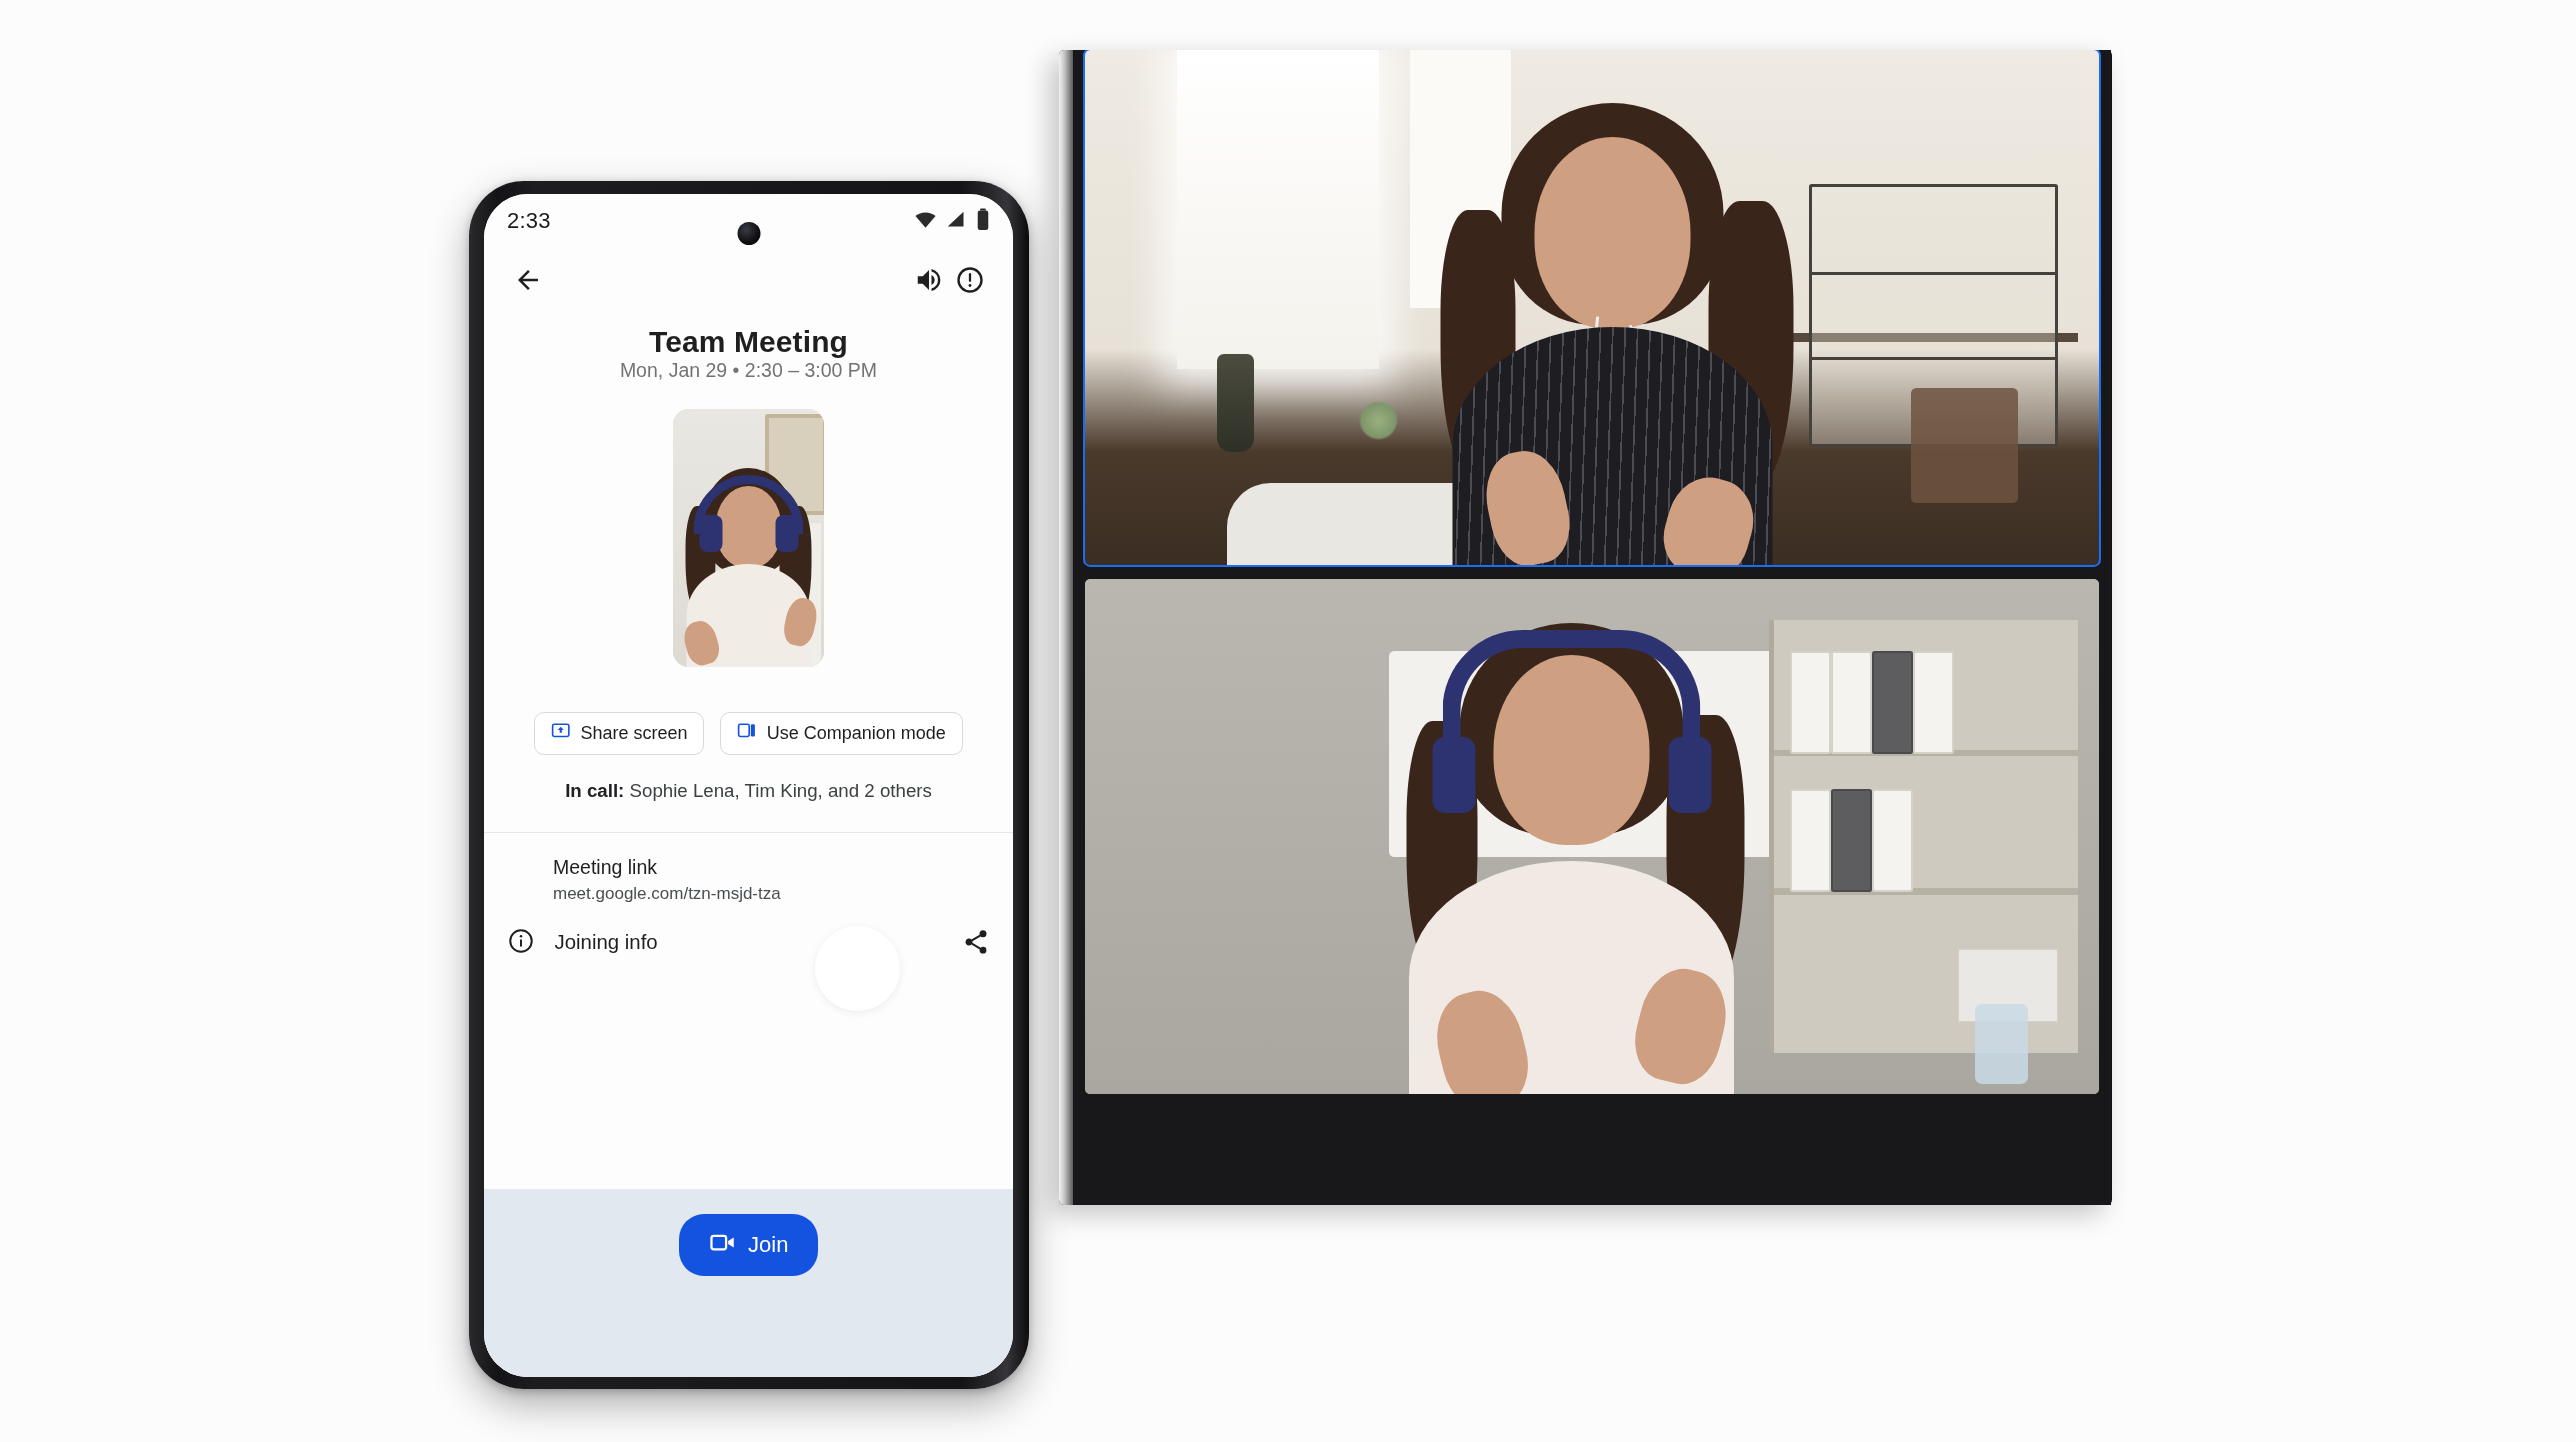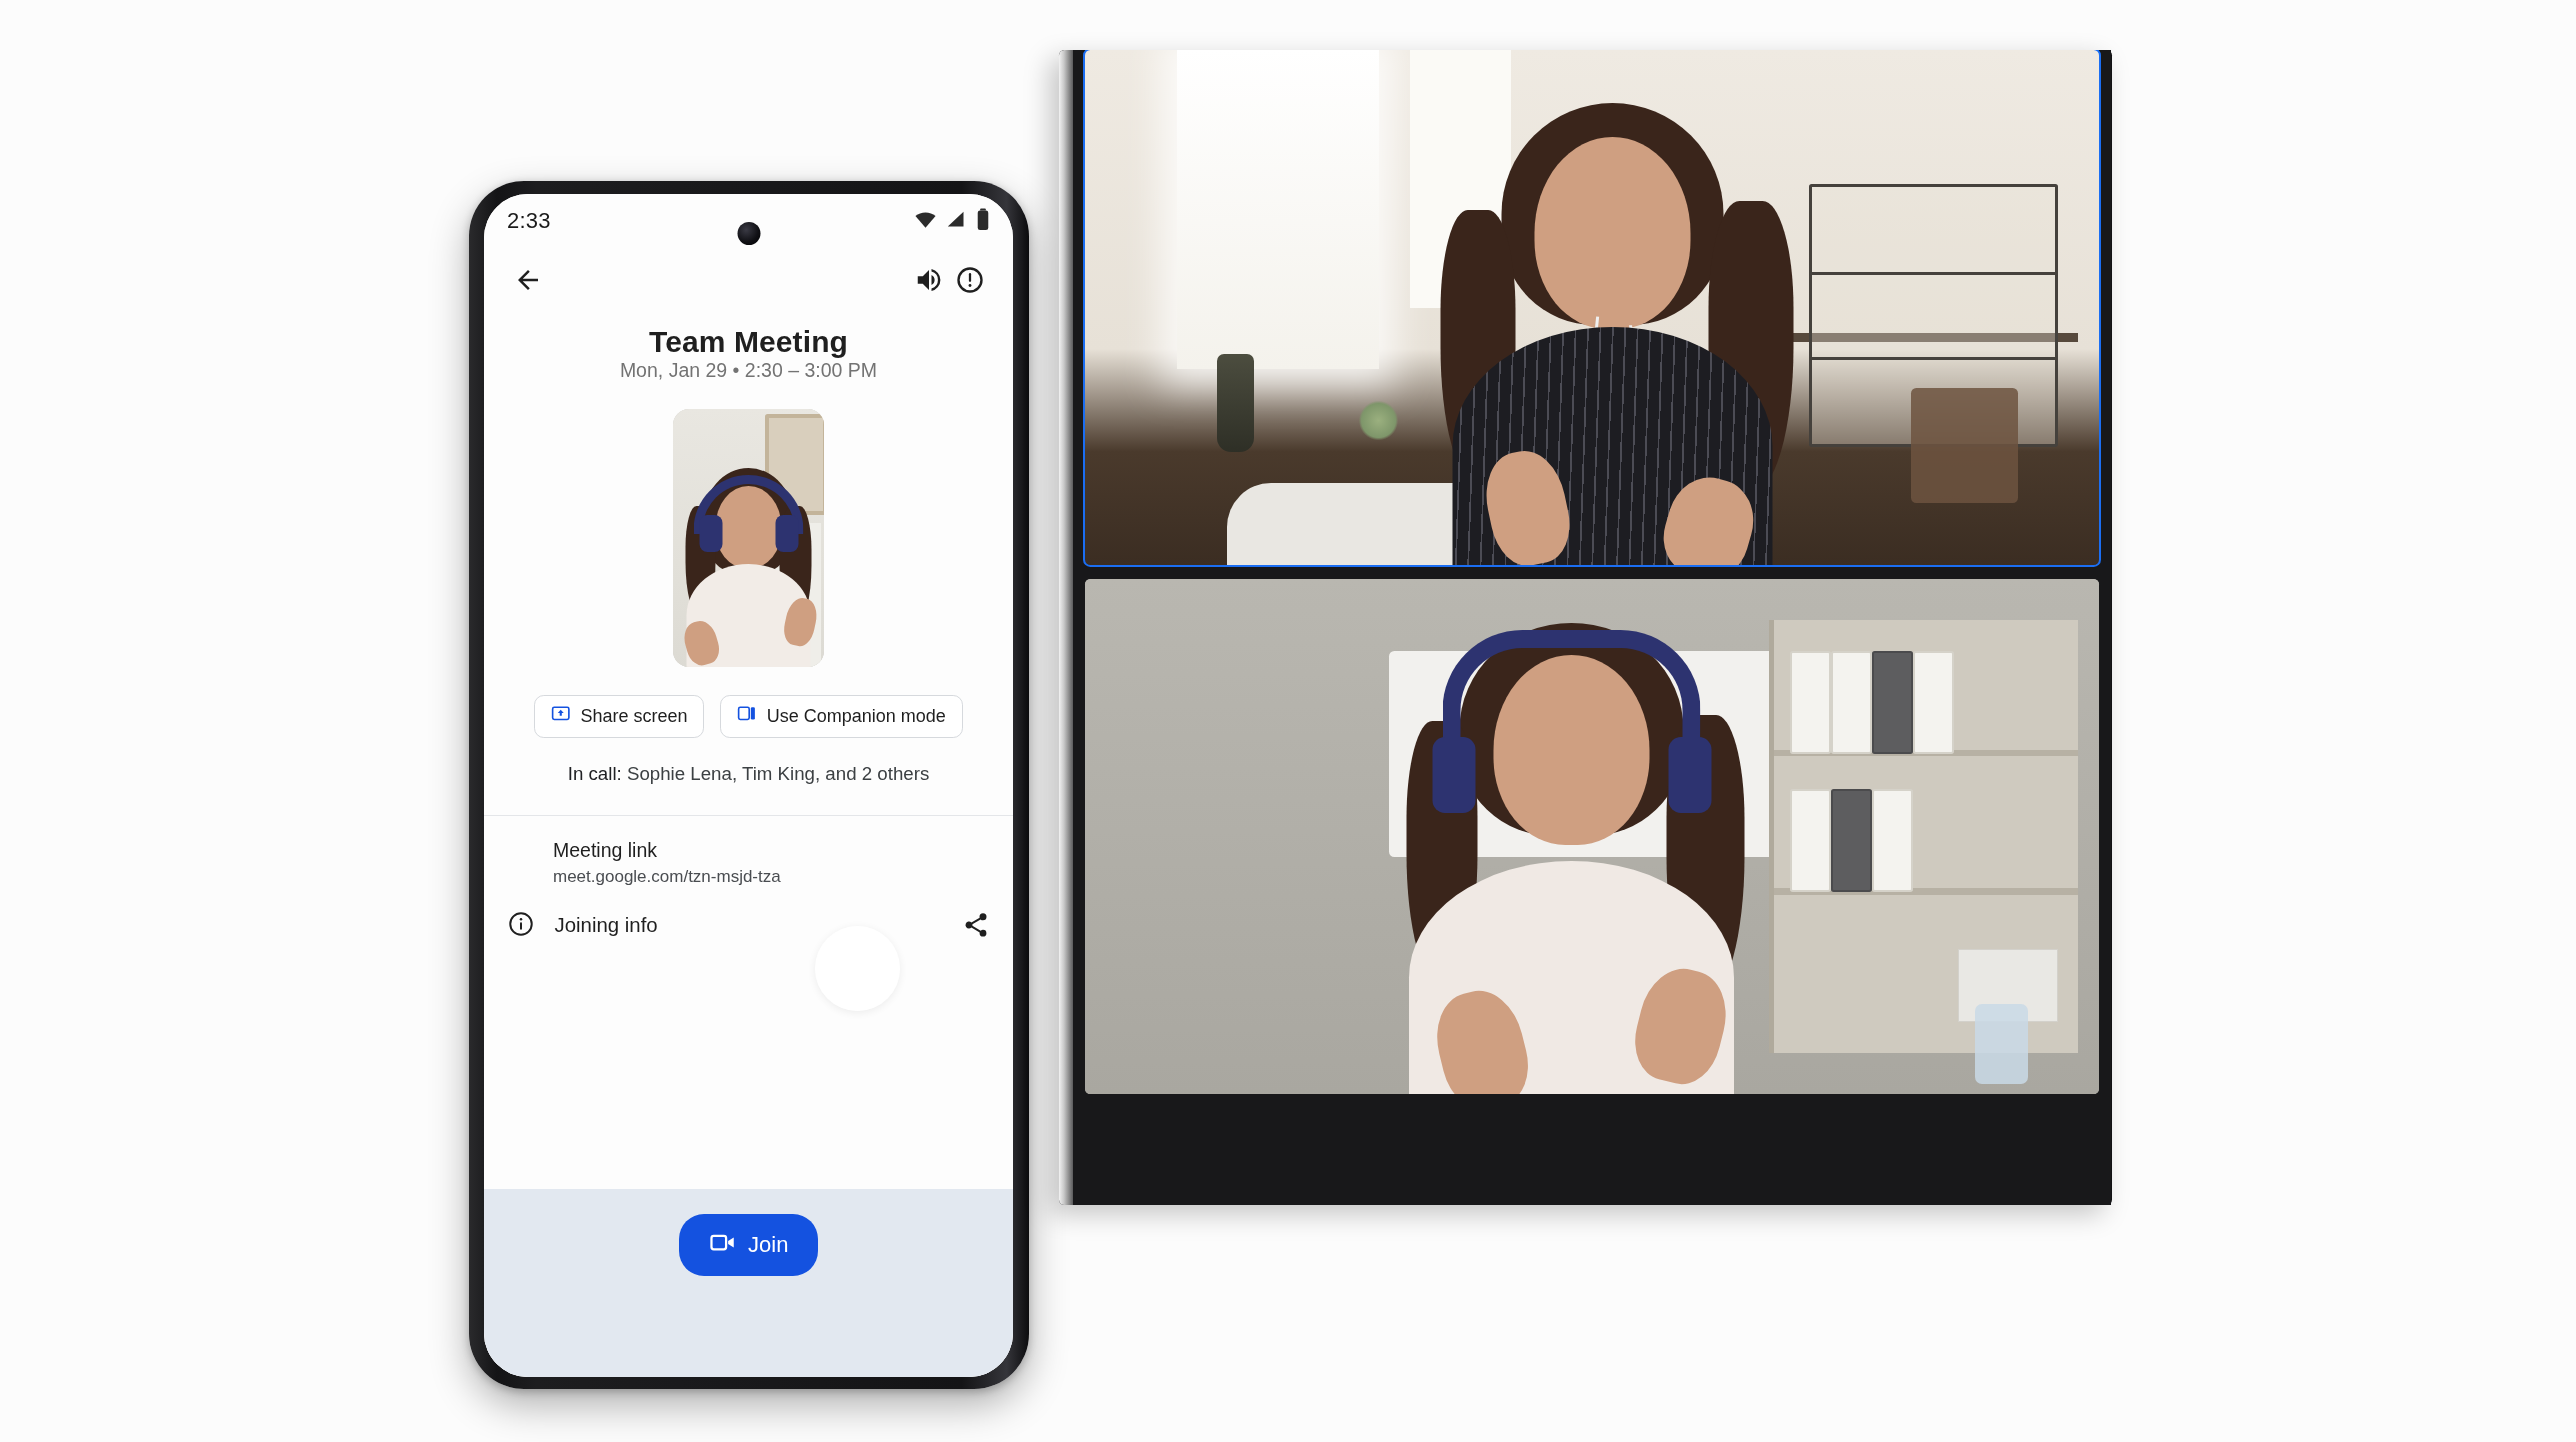--- a/index.html
+++ b/index.html
@@ -63,32 +63,32 @@
   }
 
   
   #self-view{
     margin:27px auto 0;width:151px;height:258px;border-radius:16px;overflow:hidden;
     position:relative;background:#cfcdc8;
   }
 
   
   #action-chips{
-    display:flex;justify-content:center;gap:16px;margin-top:28px;padding:0 0;
+    display:flex;justify-content:center;gap:16px;margin-top:45px;padding:0 0;
   }
   .chip{
     display:inline-flex;align-items:center;gap:9.8px;
     border:0.9px solid #d6d9dd;border-radius:9.8px;background:#fff;
     padding:0 16px;height:41px;font-size:18px;color:#1f1f1f;cursor:pointer;white-space:nowrap;
   }
 
   #in-call-line{
     text-align:center;margin:23px 19.5px 0;font-size:18.7px;color:#3c4043;line-height:1.42;
   }
-  #in-call-line b{font-weight:400;color:#202124;}
+  #in-call-line b{font-weight:700;color:#202124;}
 
   #section-divider{height:0.9px;background:#e4e6e9;margin-top:27px;}
 
   
   #joining-info-row{
     display:flex;align-items:center;gap:19.5px;padding:23px 23px 0;
   }
   #joining-info-label{font-size:20.4px;color:#1f1f1f;}
   #share-btn{margin-left:auto;cursor:pointer;display:flex;}
 

